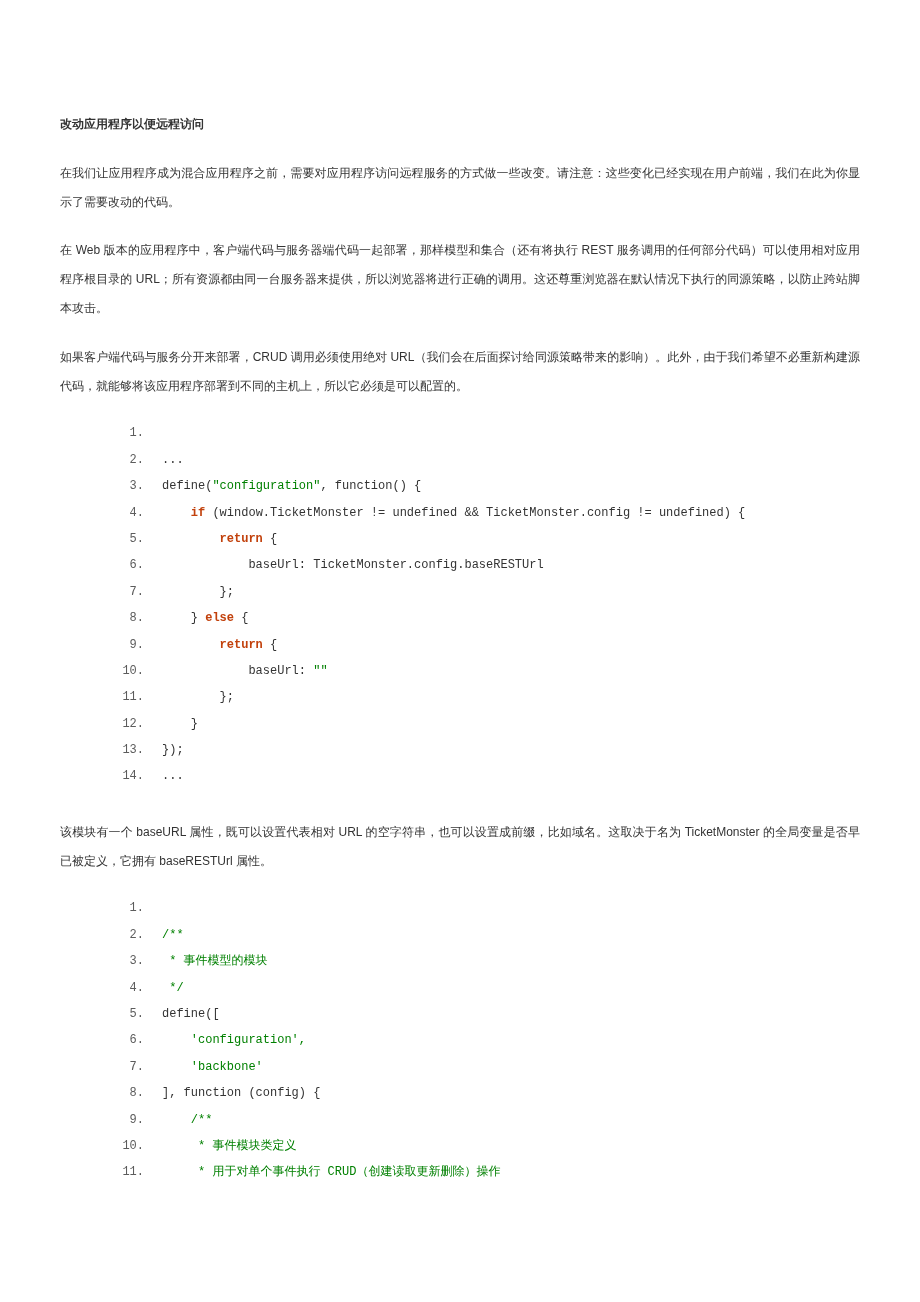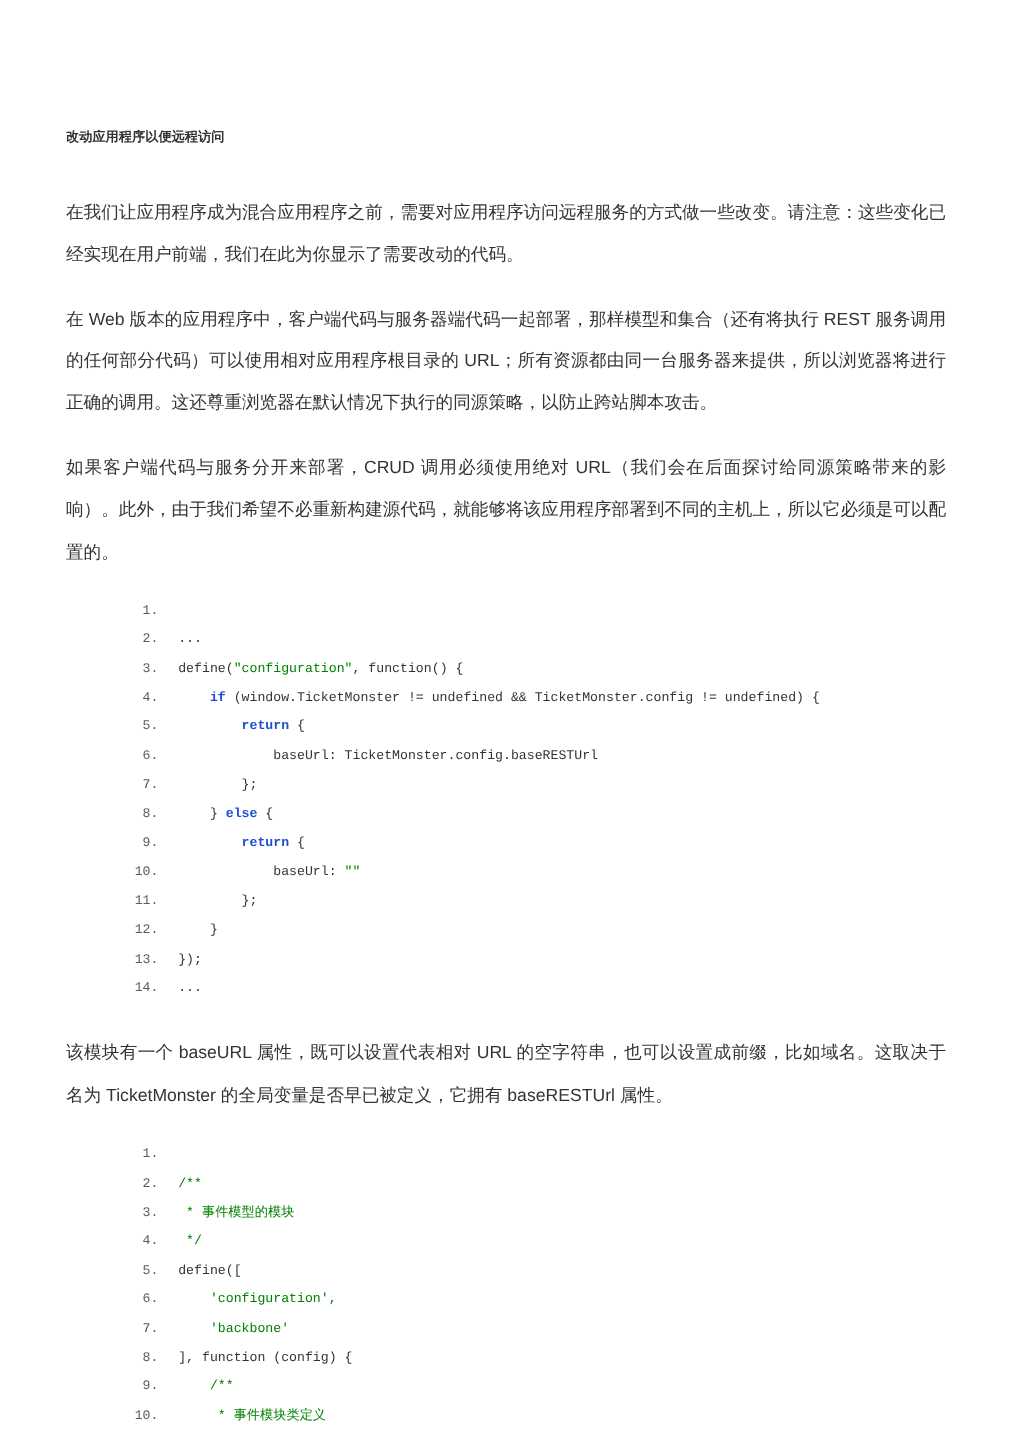--- a/index.html
+++ b/index.html
@@ -11,24 +11,24 @@
   font-size: 12px;
   width: 920px;
 }
 .page {
   padding: 110px 60px 60px 60px;
   line-height: 2.4;
 }
 .heading {
   font-weight: bold;
   font-size: 12px;
-  margin-bottom: 36px;
+  margin-bottom: 20px;
 }
 .para {
-  font-size: 16px;
+  font-size: 12px;
   margin-bottom: 20px;
   text-align: justify;
 }
 .codeblock {
   margin: 10px 0 28px 50px;
   font-family: "Courier New", monospace;
   font-size: 12px;
   line-height: 2.2;
 }
 .codeline {
@@ -38,21 +38,21 @@
 .ln {
   color: #5c5c5c;
   width: 34px;
   text-align: right;
   margin-right: 18px;
   flex-shrink: 0;
 }
 .code {
   white-space: pre;
 }
-.kw { color: #1d4ed8; font-weight: bold; }
+.kw { color: #c2410c; font-weight: bold; }
 .str { color: #008000; }
 .cmt { color: #008000; }
 </style>
 </head>
 <body>
 
 <div class="page">
 
   <div class="heading">改动应用程序以便远程访问</div>
 

